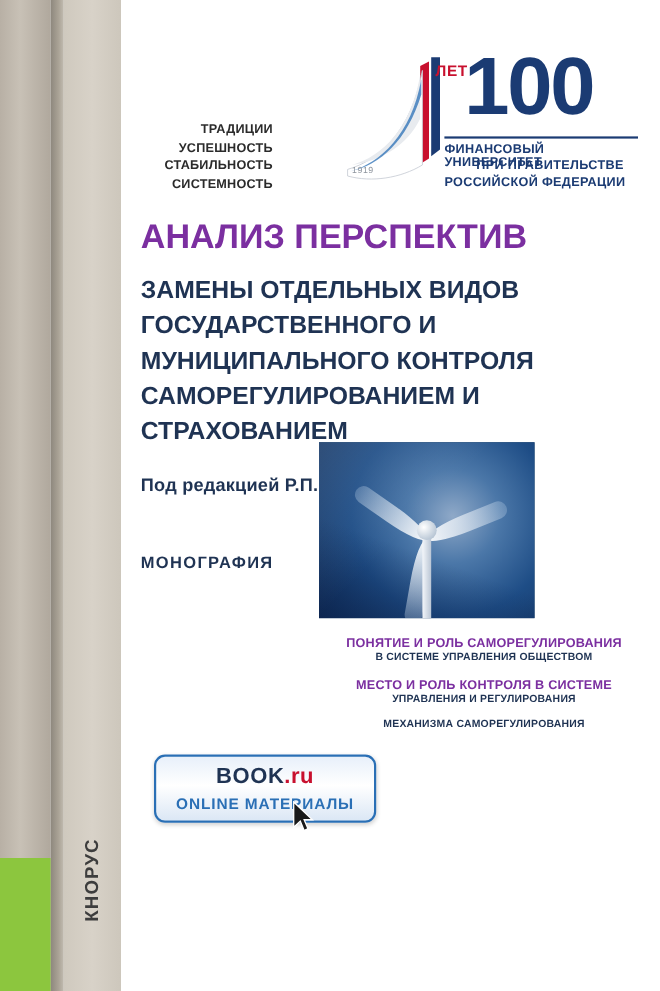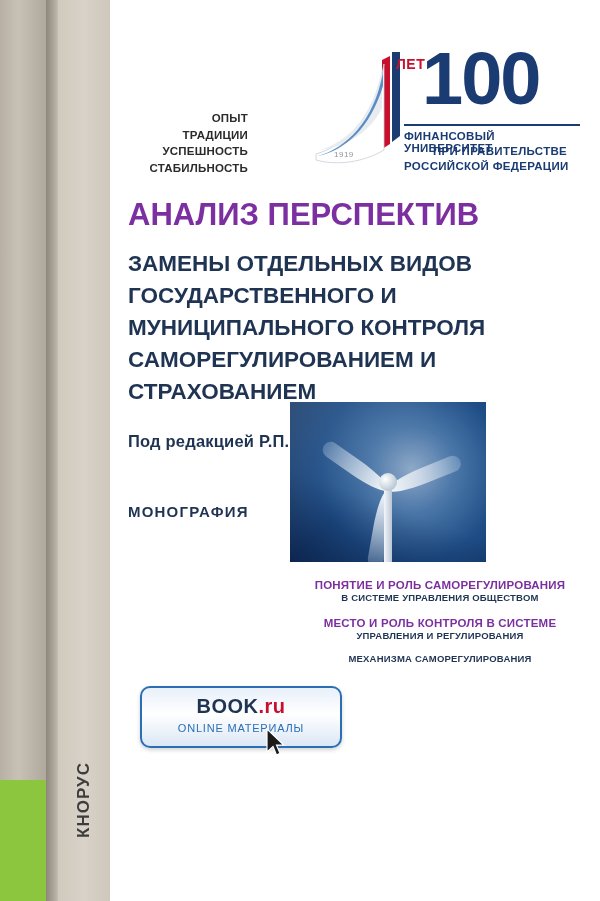--- a/index.html
+++ b/index.html
@@ -146,21 +146,21 @@
   }
   .logo-flag {
     position: absolute;
     left: 0;
     top: 8px;
     width: 110px;
     height: 130px;
   }
   .logo-year {
     position: absolute;
-    left: 30px;
+    left: 16px;
     top: 108px;
     font-size: 8px;
     color: #8d949d;
     letter-spacing: 0.5px;
     text-align: right;
   }
   
   .title-main {
     position: absolute;
     left: 18px;
@@ -300,22 +300,22 @@
     font-weight: bold;
     color: #1f3353;
     letter-spacing: 0.5px;
   }
   .badge-title .dotru { color: #c8102e; }
   .badge-sub {
     position: absolute;
     left: 0; right: 0;
     top: 34px;
     text-align: center;
-    font-size: 11px;
-    font-weight: normal;
+    font-size: 14px;
+    font-weight: bold;
     color: #2a6fb5;
     letter-spacing: 0.8px;
   }
   .cursor {
     position: absolute;
     left: 155px;
     top: 728px;
     width: 22px;
     height: 32px;
   }
@@ -339,24 +339,24 @@
   <div class="spine-band"></div>
   <div class="spine-green"></div>
 
   <div class="spine-knorus">
     <span>КНОРУС</span>
   </div>
 
   <div class="page">
 
     <div class="motto">
-      <div>ОПЫТ</div>
       <div>ТРАДИЦИИ</div>
       <div>УСПЕШНОСТЬ</div>
       <div>СТАБИЛЬНОСТЬ</div>
+      <div>СИСТЕМНОСТЬ</div>
     </div>
 
     <div class="logo">
       <div class="logo-flag">
         <svg width="110" height="130" viewBox="0 0 110 130">
           <path d="M88 2 L96 2 L96 86 L88 92 Z" fill="#1b3b73"></path>
           <path d="M78 10 L86 6 L86 94 L78 99 Z" fill="#c8102e"></path>
           <path d="M12 104 C40 96 70 70 80 14 L80 100 C60 112 34 116 12 110 Z" fill="#ffffff" stroke="#c9ced6" stroke-width="0.8"></path>
           <path d="M16 100 C44 92 70 66 78 18 L78 58 C66 82 44 96 16 100 Z" fill="#e8ebef"></path>
           <path d="M14 106 C42 98 70 72 79 22 L79 36 C66 78 42 100 14 106 Z" fill="#2a6fb5" opacity="0.75"></path>

